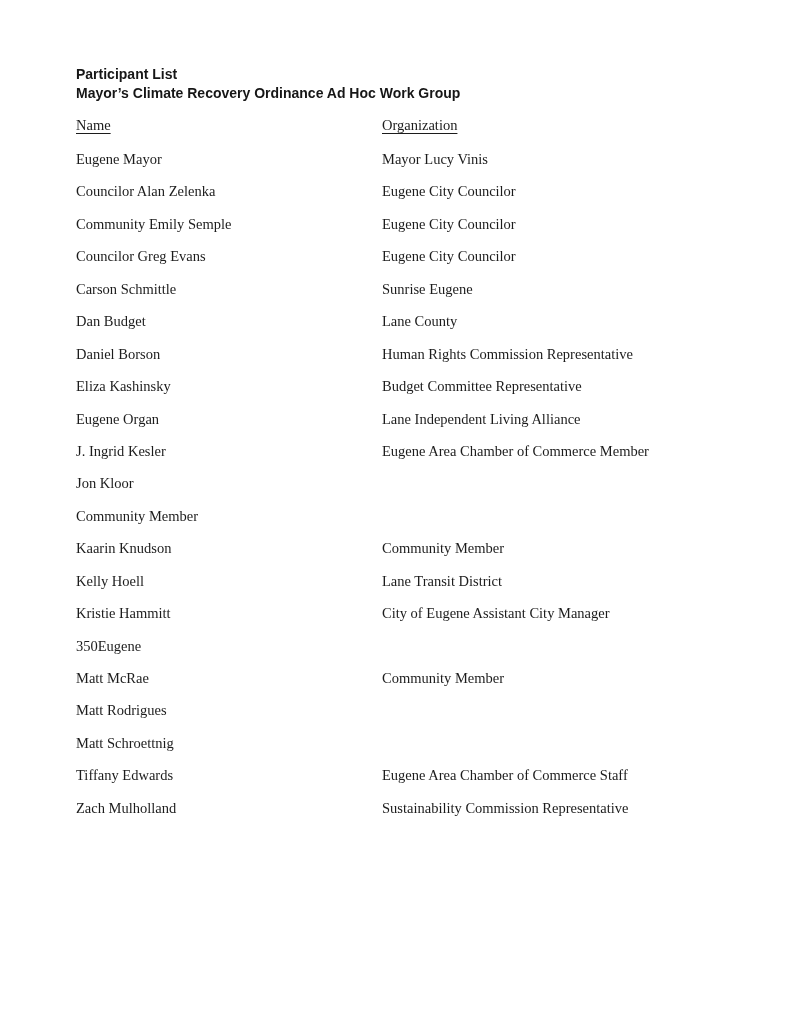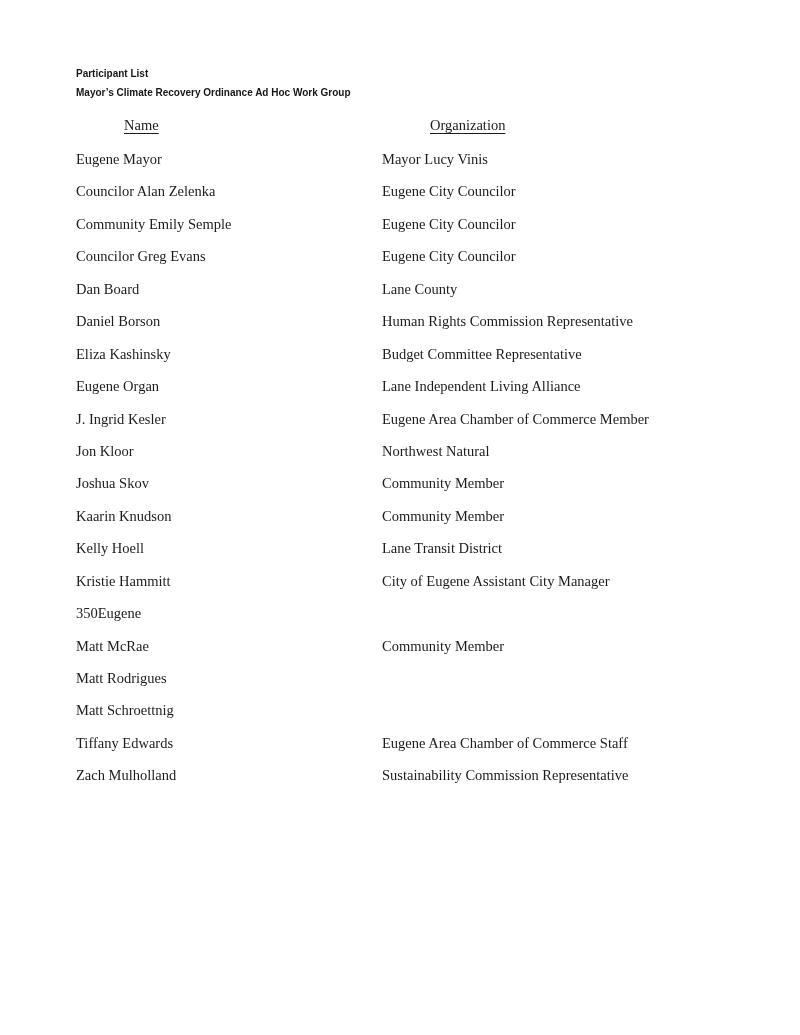--- a/index.html
+++ b/index.html
@@ -12,39 +12,38 @@
     font-family: "Liberation Serif", serif;
     color: #1c1c1c;
   }
   .doc-header {
     position: absolute;
     top: 65px;
     left: 76px;
     right: 40px;
     font-family: "Liberation Sans", sans-serif;
     font-weight: bold;
-    font-size: 10px;
+    font-size: 14px;
     line-height: 18.5px;
     color: #161616;
   }
   .participant-table {
     position: absolute;
     top: 117px;
     left: 76px;
     width: 690px;
   }
   .row {
     display: grid;
     grid-template-columns: 306px 1fr;
     height: 32.45px;
     align-items: start;
   }
   .row.header-row {
     height: 34px;
-    margin-left: 48px;
   }
   .cell {
     font-size: 14.5px;
     line-height: 17px;
     white-space: nowrap;
   }
   .header-row .cell {
     text-decoration: underline;
     text-underline-offset: 3px;
   }
@@ -78,23 +77,27 @@
       <div class="row">
         <div class="cell">Community Emily Semple</div>
         <div class="cell">Eugene City Councilor</div>
       </div>
 
       <div class="row">
         <div class="cell">Councilor Greg Evans</div>
         <div class="cell">Eugene City Councilor</div>
       </div>
 
+      <div class="row">
+        <div class="cell">Carson Schmittle</div>
+        <div class="cell">Sunrise Eugene</div>
+      </div>
 
       <div class="row">
-        <div class="cell">Dan Board</div>
+        <div class="cell">Dan Budget</div>
         <div class="cell">Lane County</div>
       </div>
 
       <div class="row">
         <div class="cell">Daniel Borson</div>
         <div class="cell">Human Rights Commission Representative</div>
       </div>
 
       <div class="row">
         <div class="cell">Eliza Kashinsky</div>
@@ -106,25 +109,23 @@
         <div class="cell">Lane Independent Living Alliance</div>
       </div>
 
       <div class="row">
         <div class="cell">J. Ingrid Kesler</div>
         <div class="cell">Eugene Area Chamber of Commerce Member</div>
       </div>
 
       <div class="row">
         <div class="cell">Jon Kloor</div>
-        <div class="cell">Northwest Natural</div>
       </div>
 
       <div class="row">
-        <div class="cell">Joshua Skov</div>
         <div class="cell">Community Member</div>
       </div>
 
       <div class="row">
         <div class="cell">Kaarin Knudson</div>
         <div class="cell">Community Member</div>
       </div>
 
       <div class="row">
         <div class="cell">Kelly Hoell</div>

